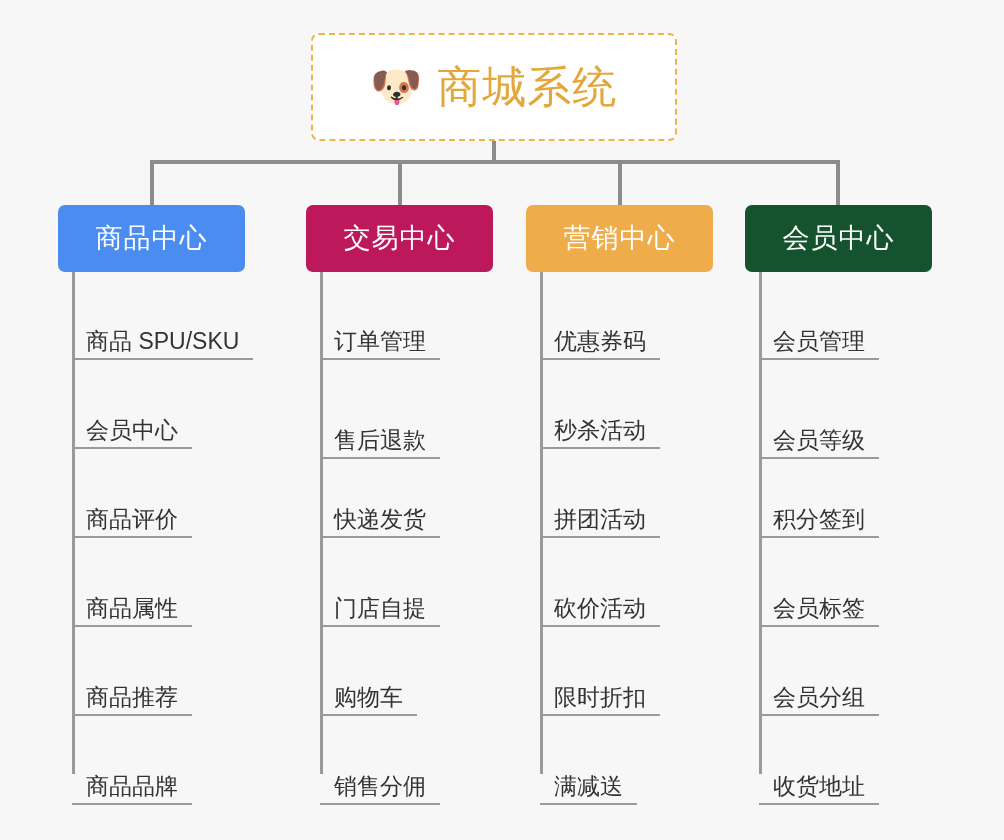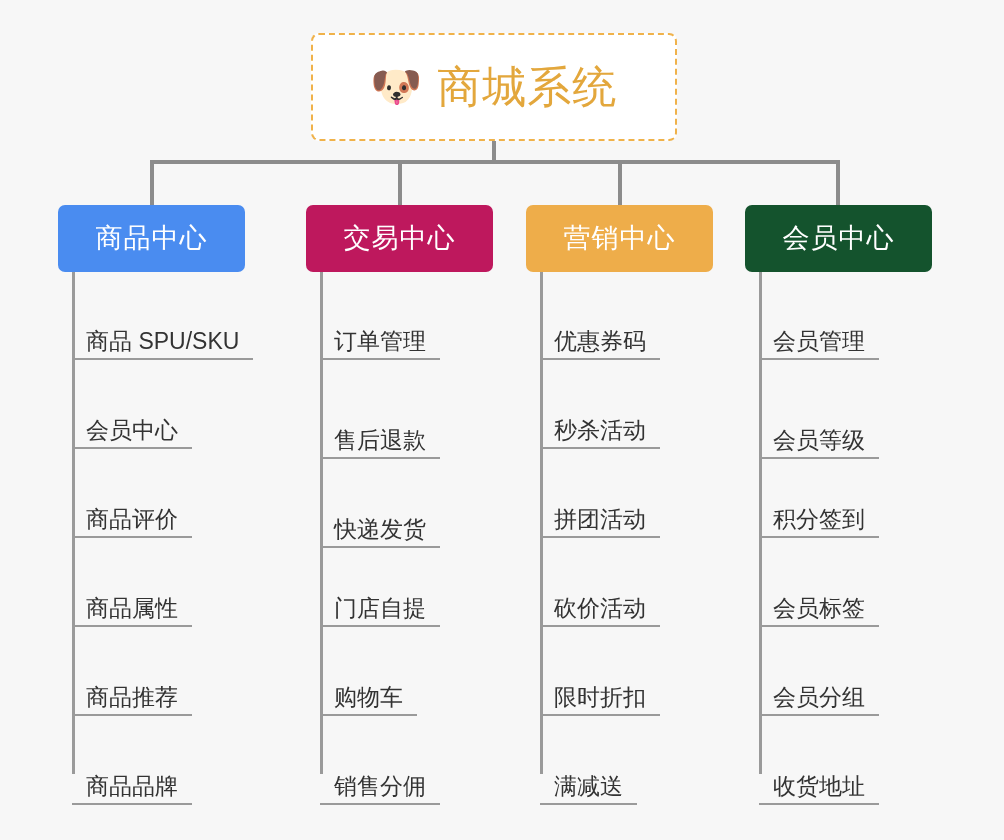--- a/index.html
+++ b/index.html
@@ -153,21 +153,21 @@
     <div class="cat-box" style="background:#be185d;">
       <span class="cat-label">交易中心</span>
     </div>
     <div class="spine" style="height:502px;"></div>
     <div class="leaf" style="top:97px;">
       <span class="leaf-label">订单管理</span>
     </div>
     <div class="leaf" style="top:196px;">
       <span class="leaf-label">售后退款</span>
     </div>
-    <div class="leaf" style="top:285px;align-items:flex-end;">
+    <div class="leaf" style="top:275px;align-items:flex-end;">
       <span class="leaf-label">快递发货</span>
     </div>
     <div class="leaf" style="top:364px;">
       <span class="leaf-label">门店自提</span>
     </div>
     <div class="leaf" style="top:453px;">
       <span class="leaf-label">购物车</span>
     </div>
     <div class="leaf" style="top:542px;">
       <span class="leaf-label">销售分佣</span>

